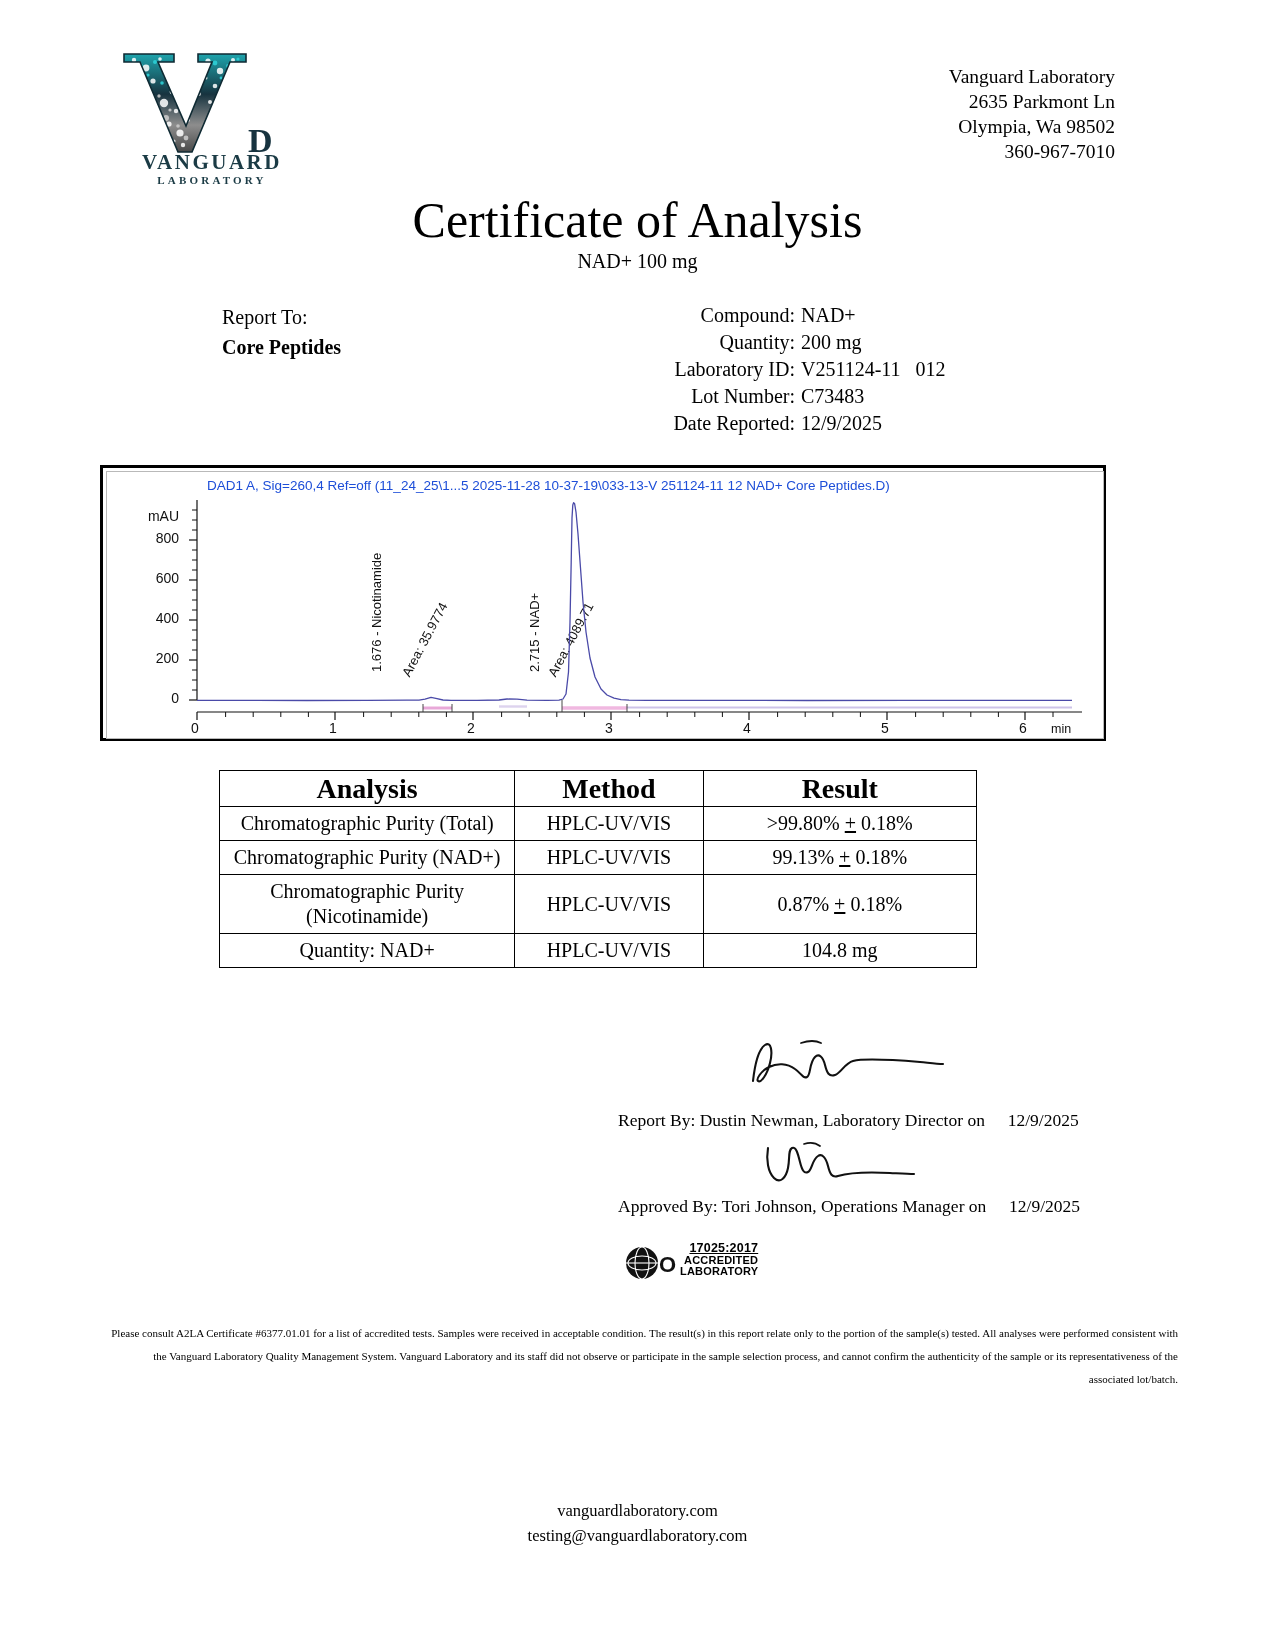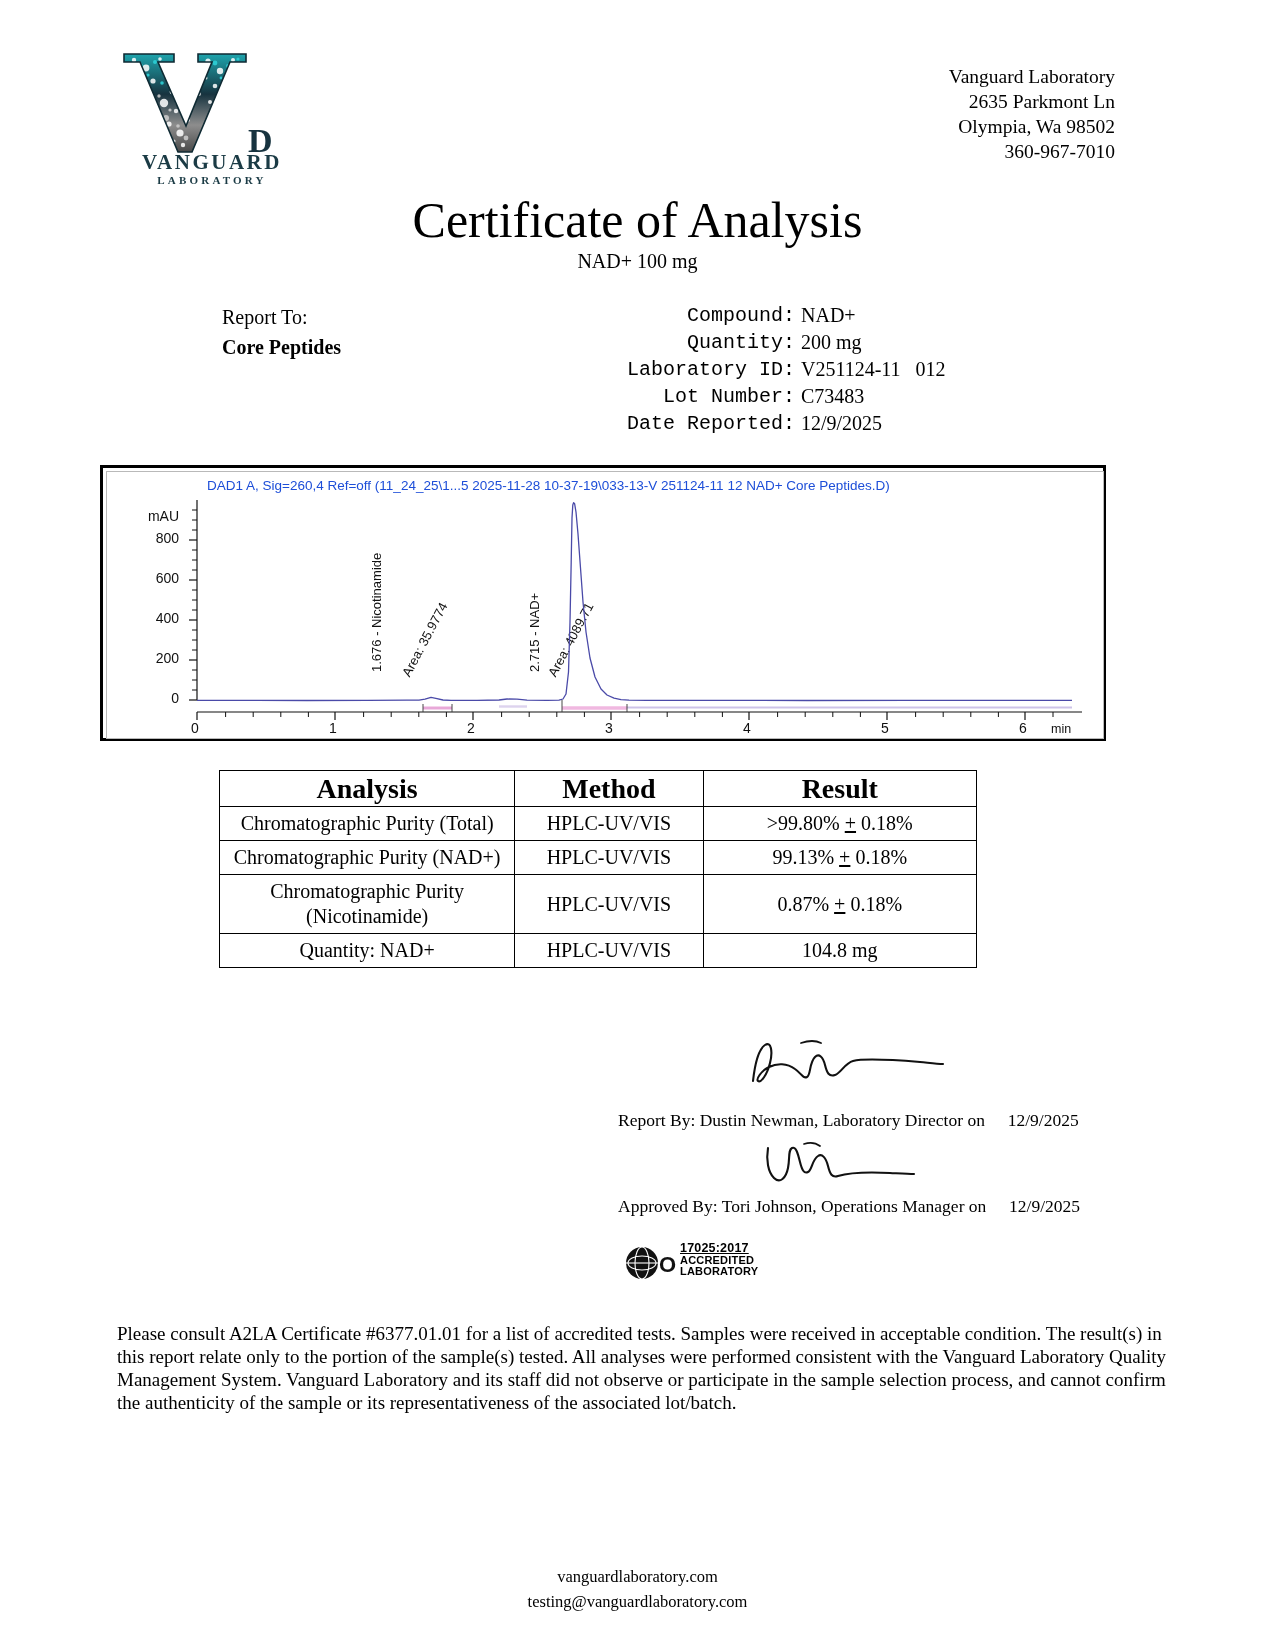--- a/index.html
+++ b/index.html
@@ -28,21 +28,21 @@
       font-size:50px;line-height:56px;font-weight:400;}
   .subtitle{position:absolute;left:0;top:250px;width:1275px;text-align:center;
       font-size:20px;}
 
   
   .report-to{position:absolute;left:222px;top:302px;font-size:20px;line-height:30px;}
   .report-to .co{font-weight:700;}
 
   .info{position:absolute;left:560px;top:302px;width:420px;font-size:20px;line-height:27px;}
   .info-row{display:flex;justify-content:flex-start;}
-  .info-lbl{width:235px;text-align:right;padding-right:6px;white-space:nowrap;font-family:Liberation Mono, monospace;}
+  .info-lbl{width:235px;text-align:right;padding-right:6px;white-space:nowrap;}
   .info-val{text-align:left;white-space:pre;}
 
   
   .chrom-outer{position:absolute;left:100px;top:465px;width:1006px;height:276px;
       border:3px solid #000;background:#fff;box-sizing:border-box;}
   .chrom-inner{position:absolute;left:3px;top:3px;width:998px;height:268px;
       border:1px solid #b9b9b9;box-sizing:border-box;background:#fff;}
   .sig-label{position:absolute;left:100px;top:6px;font-family:"Liberation Sans",sans-serif;
       font-size:13.5px;color:#1d4ed8;white-space:nowrap;}
   .plot{position:absolute;left:0;top:0;width:998px;height:268px;}
@@ -66,29 +66,29 @@
   .c-method{width:185px;}
   .c-result{width:277px;}
   .pm{text-decoration:underline;}
 
   
   .sigline{position:absolute;font-size:17.5px;white-space:nowrap;}
   .sig-img{position:absolute;}
 
   .iso{position:absolute;left:625px;top:1243px;width:145px;height:42px;}
   .iso-txt{position:absolute;left:55px;top:0;font-family:"Liberation Sans",sans-serif;
-      font-weight:700;line-height:11.5px;}
+      font-weight:700;line-height:11.5px;text-align:right;}
   .iso-l1{font-size:12.5px;text-decoration:underline;letter-spacing:.2px;}
   .iso-l2{font-size:11px;letter-spacing:.2px;}
   .iso-l3{font-size:11px;letter-spacing:.2px;}
 
   
-  .disclaimer{position:absolute;left:117px;top:1322px;width:1070px;text-align:left;
-      font-size:19px;line-height:23px;}
-  .weblinks{position:absolute;left:0;top:1564px;width:1275px;text-align:center;
+  .disclaimer{position:absolute;left:108px;top:1322px;width:1070px;text-align:right;
+      font-size:11px;line-height:23px;}
+  .weblinks{position:absolute;left:0;top:1498px;width:1275px;text-align:center;
       font-size:16.5px;line-height:25px;}
 </style>
 </head>
 <body>
 
 <div class="page">
 
   <div class="logo-wrap">
     <svg class="logo-v" viewBox="0 0 170 110">
       <defs>

